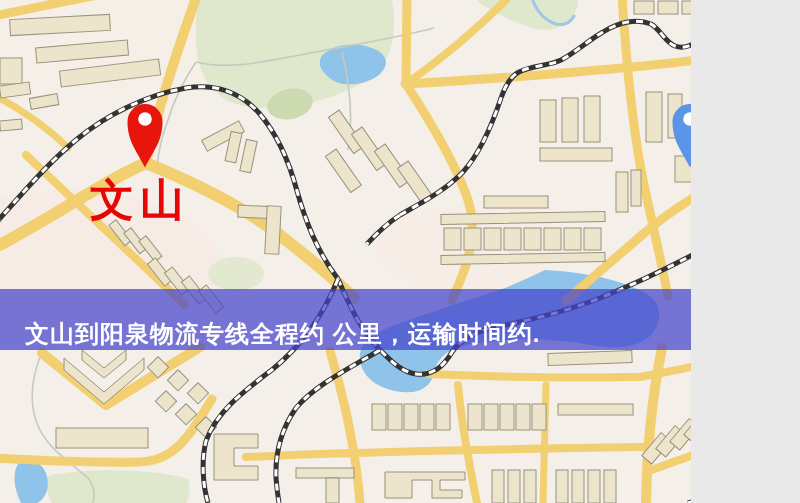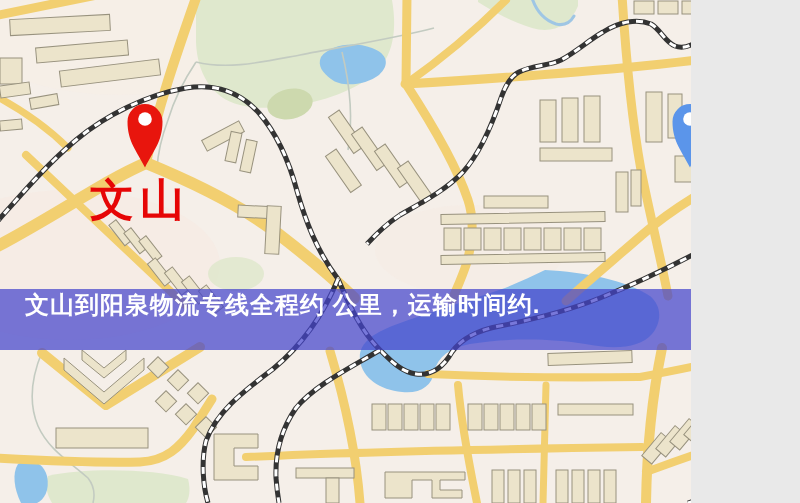--- a/index.html
+++ b/index.html
@@ -19,21 +19,21 @@
   .water{fill:#8fc3ea;}
   .trail{stroke:#c3cbc1;stroke-width:1.6;fill:none;}
   .river{stroke:#9fc6e4;stroke-width:3;fill:none;stroke-linecap:round;}
   
   .place-label{position:absolute;font-weight:700;line-height:1;letter-spacing:6px;white-space:nowrap;z-index:4;}
   .origin-label{left:90px;top:178px;font-size:44px;color:#e60606;}
   .destination-label{left:643px;top:177px;font-size:45px;color:#2121d8;}
   .route-banner{
     position:absolute;left:0;top:289px;width:100%;height:61px;z-index:5;
     background:rgba(68,68,204,0.72);
-    display:flex;align-items:flex-start;box-sizing:border-box;padding-left:25px;
+    display:flex;align-items:flex-end;box-sizing:border-box;padding-left:25px;
   }
   .route-banner .banner-text{color:#ffffff;font-size:24px;font-weight:600;letter-spacing:1px;white-space:nowrap;}
 </style>
 </head>
 <body>
 
 <div class="map-container">
   <svg width="800" height="503" viewBox="0 0 800 503">
 
     <rect x="0" y="0" width="800" height="503" fill="#f5efe9"></rect>

